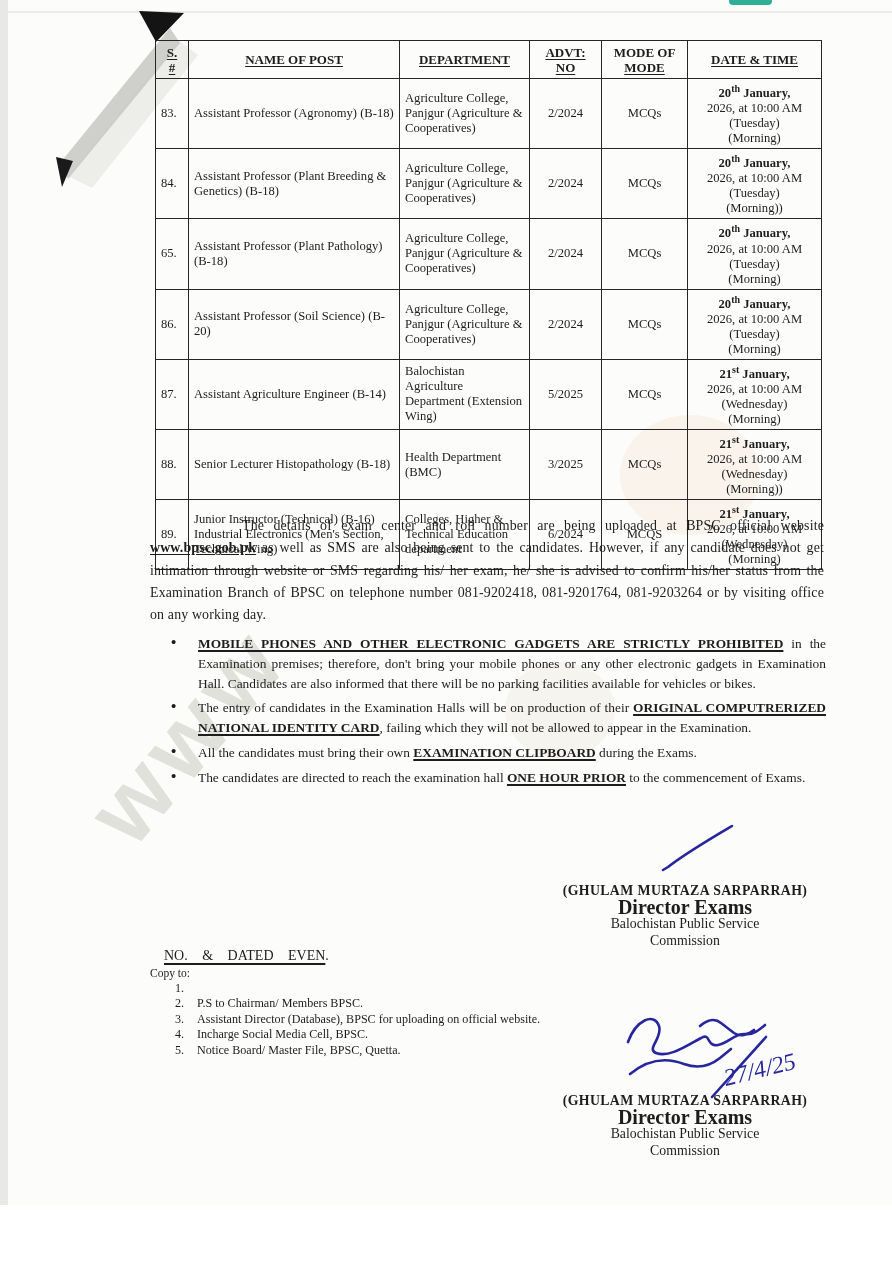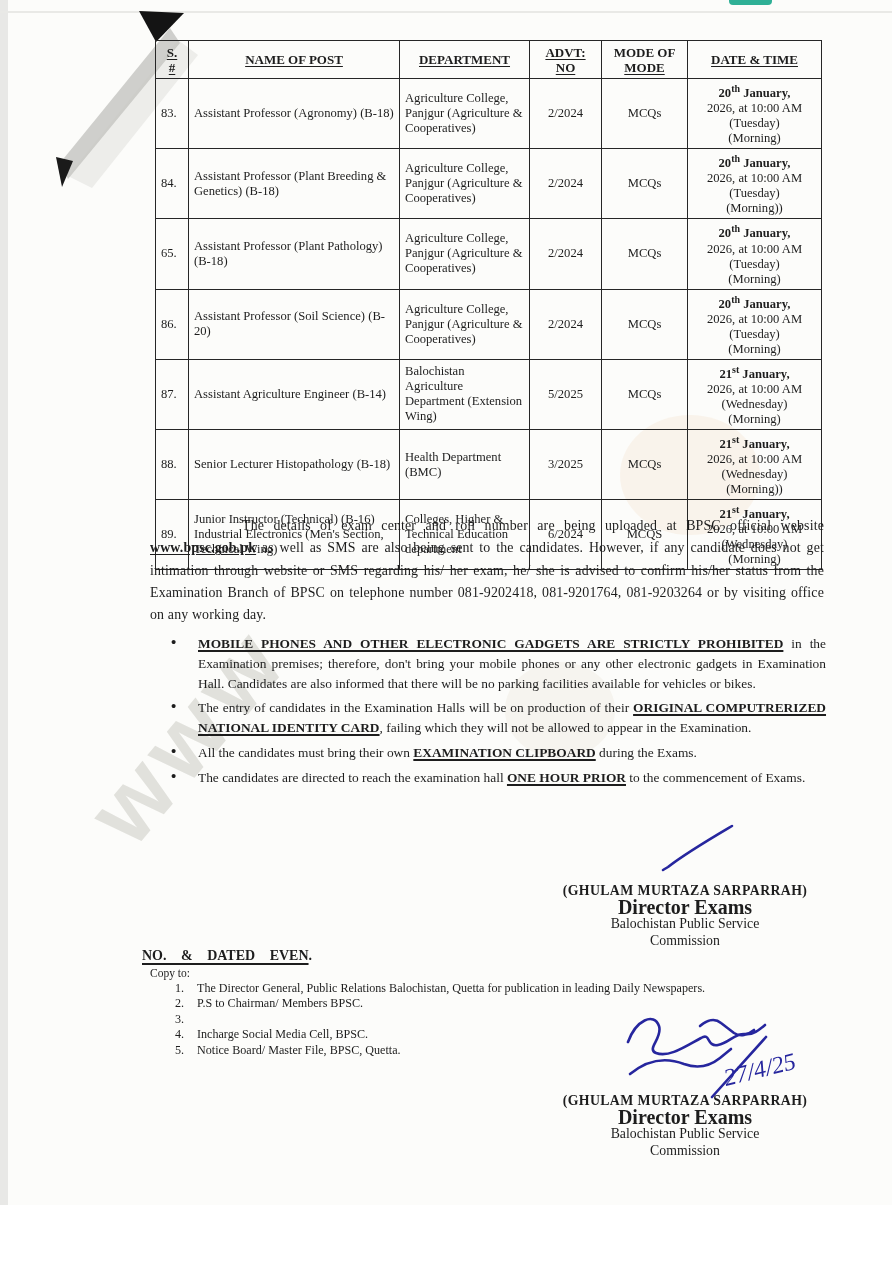--- a/index.html
+++ b/index.html
@@ -36,21 +36,21 @@
   .bullet .strong{font-weight:bold;text-decoration:underline;text-underline-offset:2px;text-decoration-thickness:1.5px;}
   
   .sigblock{position:absolute;width:290px;text-align:center;}
   .sig1{left:540px;top:882px;}
   .sig2{left:540px;top:1092px;}
   .sig-name{font-weight:bold;font-size:13.8px;letter-spacing:0.4px;line-height:17px;}
   .sig-title{font-weight:bold;font-size:20px;line-height:17px;}
   .sig-org{font-size:13.8px;line-height:16.5px;}
   .ink{position:absolute;left:0;top:0;pointer-events:none;}
   
-  .footer-ref{position:absolute;left:142px;top:948px;font-size:14px;font-weight:bold;}
+  .footer-ref{position:absolute;left:164px;top:948px;font-size:14px;font-weight:normal;}
   .footer-ref .lbl{text-decoration:underline;text-underline-offset:3px;text-decoration-thickness:1.6px;word-spacing:11px;}
   .copy-label{position:absolute;left:150px;top:967px;font-size:11.5px;}
   .copy-list{position:absolute;left:175px;top:981px;width:660px;}
   .copy-item{display:flex;font-size:12.1px;line-height:15.4px;}
   .copy-item .num{width:22px;flex:none;}
   
   .cs-bar{position:absolute;left:0;top:1205px;width:892px;height:75px;background:#ffffff;}
   .teal-sliver{position:absolute;left:729px;top:0;width:43px;height:5px;background:#2fb096;border-radius:0 0 4px 4px;}
 </style>
 </head>
@@ -217,28 +217,28 @@
     <div class="sig-title">Director Exams</div>
     <div class="sig-org">Balochistan Public Service</div>
     <div class="sig-org">Commission</div>
   </div>
 
   <div class="footer-ref"><span class="lbl">NO. &amp; DATED EVEN</span><span>.</span></div>
   <div class="copy-label">Copy to:</div>
   <div class="copy-list">
     <div class="copy-item">
         <span class="num">1.</span>
-        <span>The Director General, Public Relations Balochistan, Quetta for publication in leading Daily Newspapers.</span>
       </div>
     <div class="copy-item">
         <span class="num">2.</span>
         <span>P.S to Chairman/ Members BPSC.</span>
       </div>
     <div class="copy-item">
         <span class="num">3.</span>
+        <span>Assistant Director (Database), BPSC for uploading on official website.</span>
       </div>
     <div class="copy-item">
         <span class="num">4.</span>
         <span>Incharge Social Media Cell, BPSC.</span>
       </div>
     <div class="copy-item">
         <span class="num">5.</span>
         <span>Notice Board/ Master File, BPSC, Quetta.</span>
       </div>
   </div>

